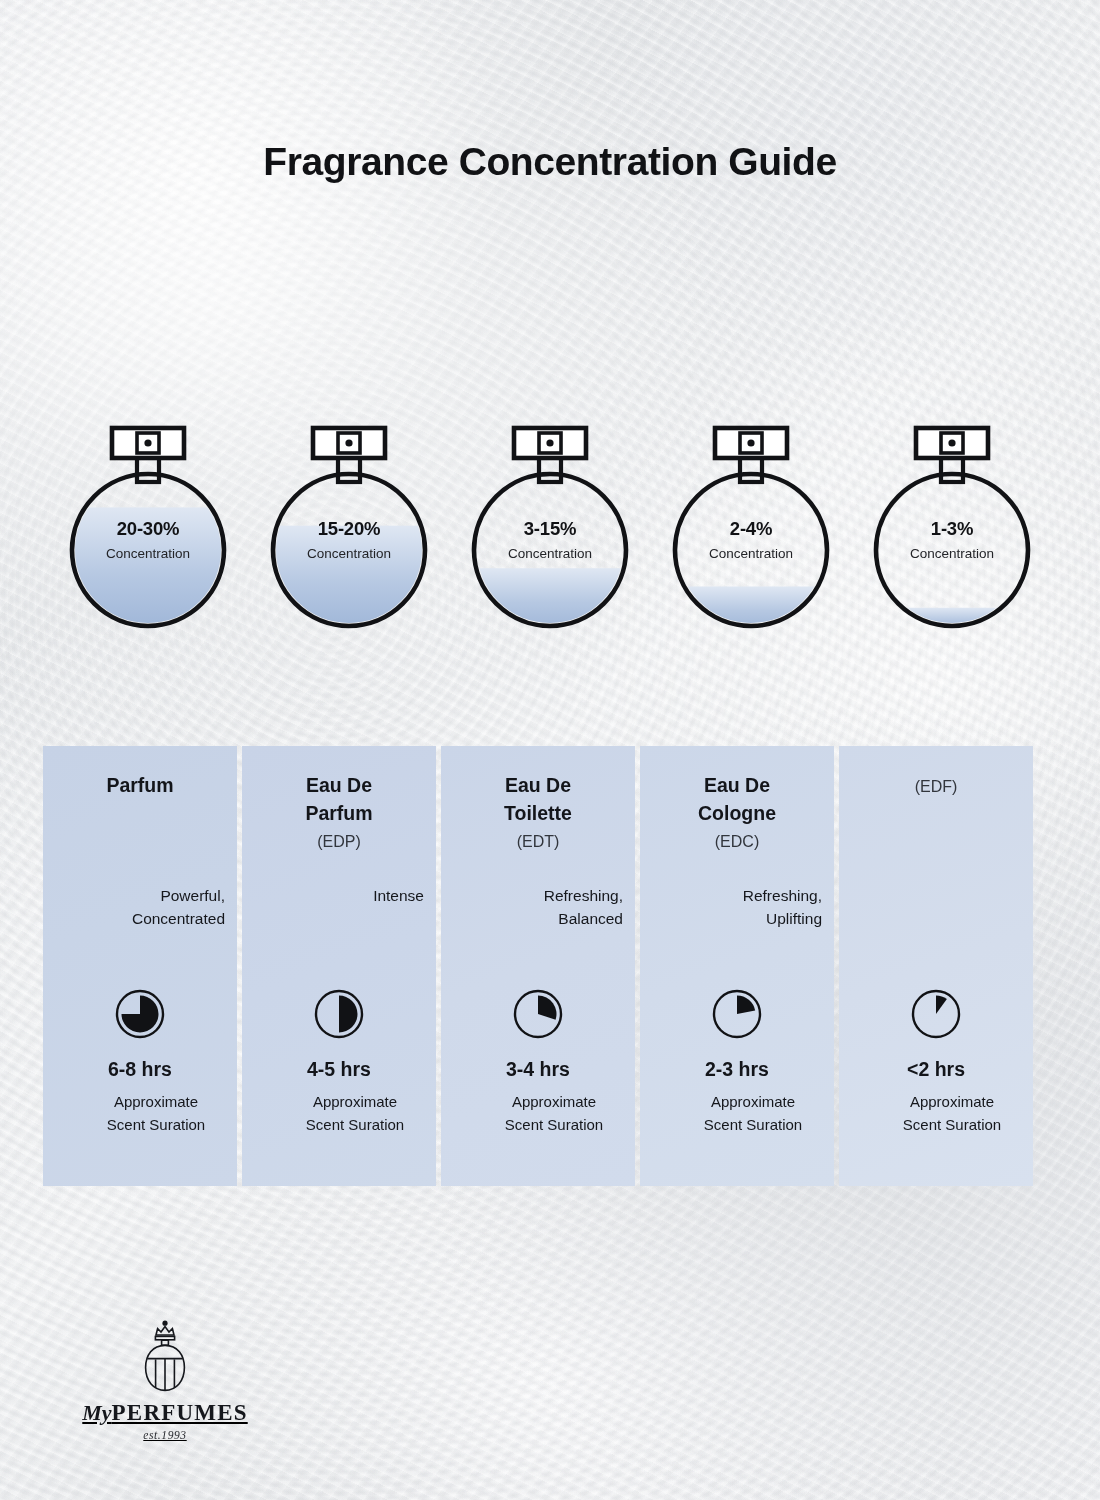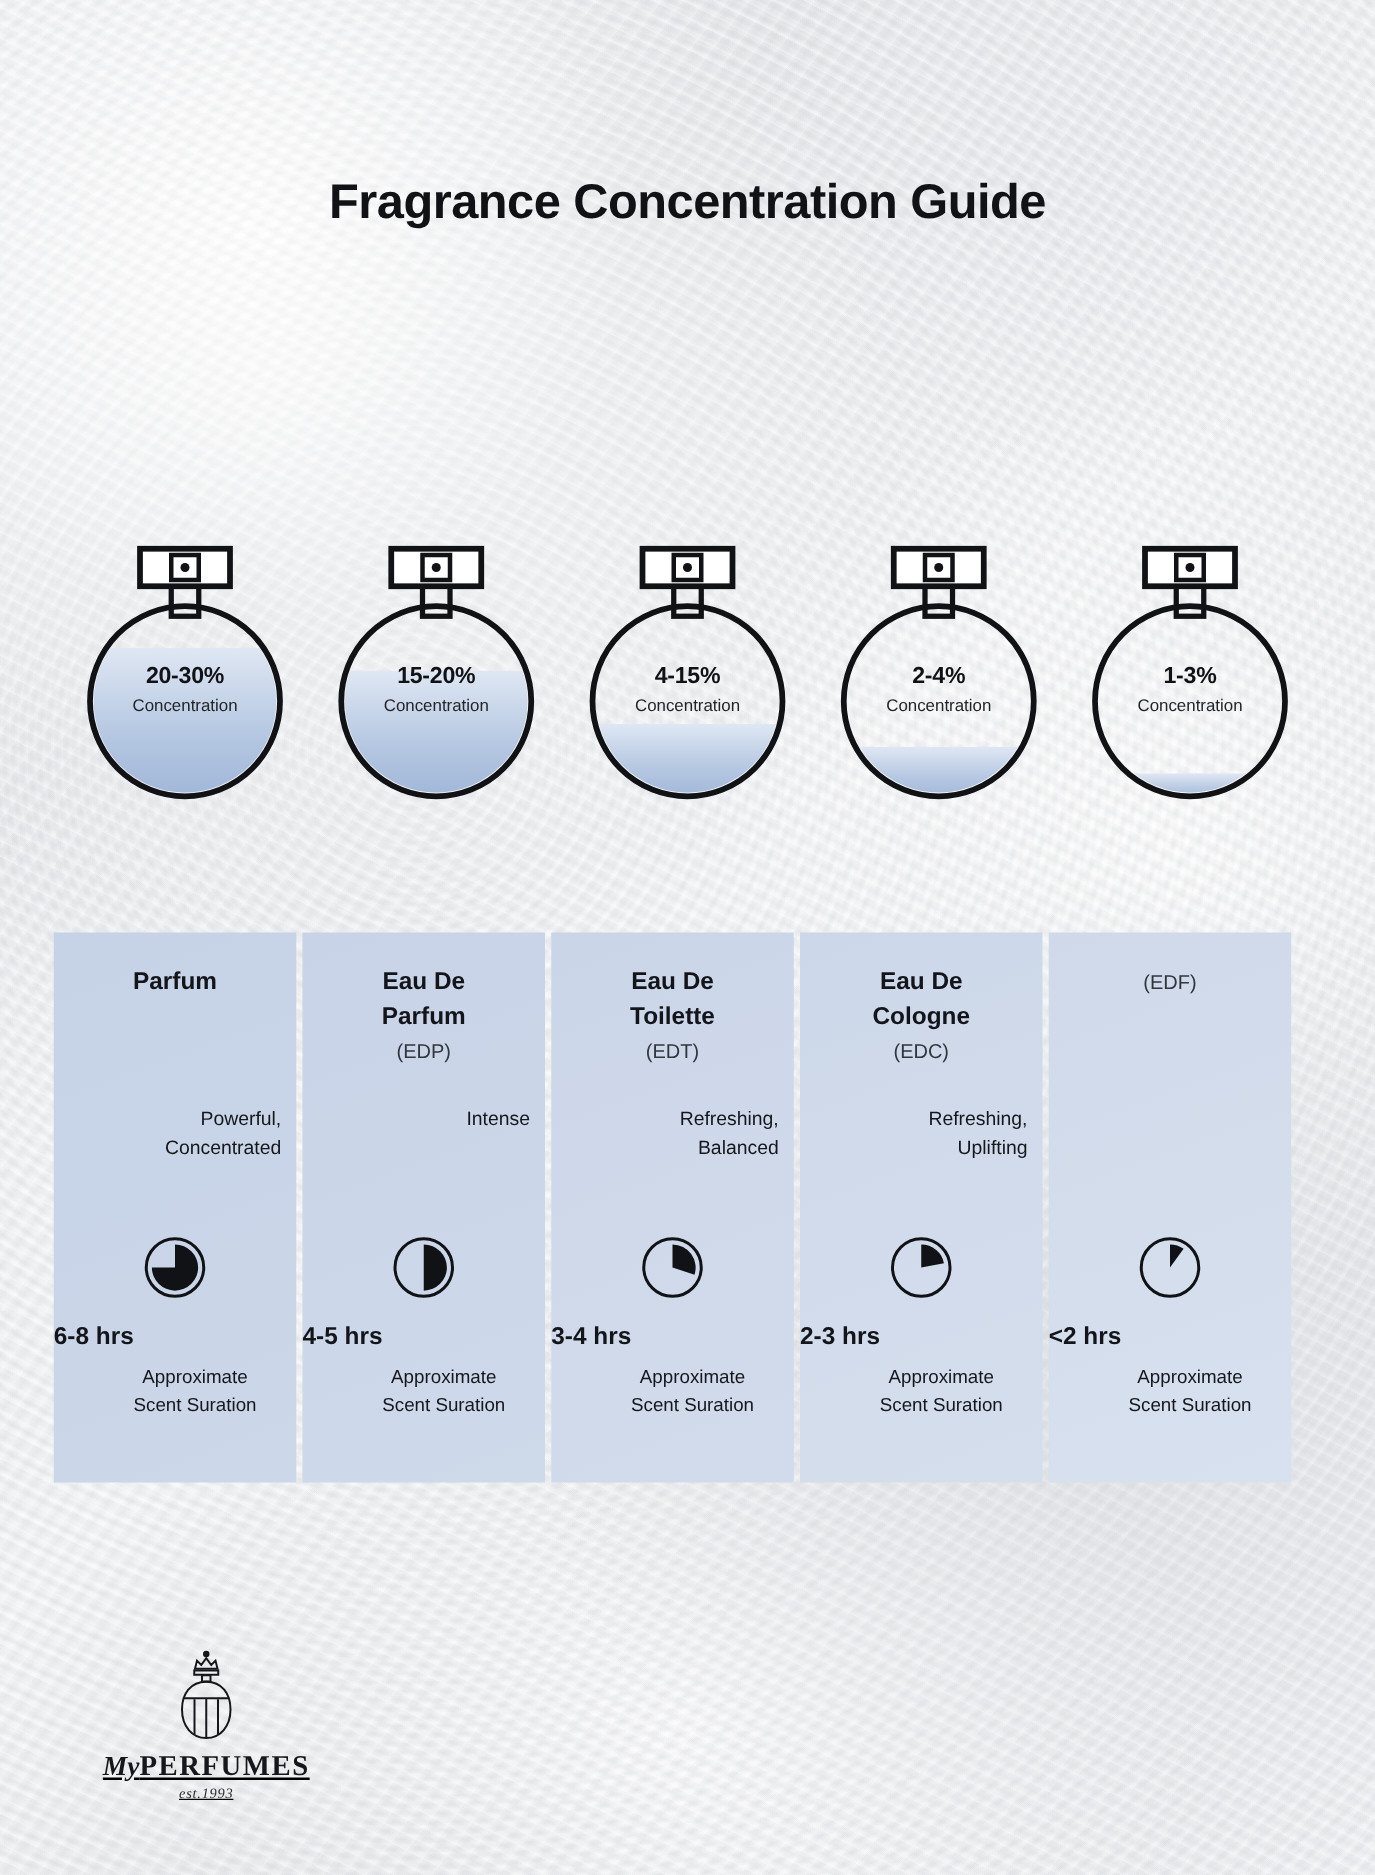--- a/index.html
+++ b/index.html
@@ -62,21 +62,21 @@
     text-align: center;
     font-size: 39px;
     font-weight: bold;
     color: #111215;
     letter-spacing: -0.4px;
   }
 
   
   #bottles {
     position: absolute;
-    top: 431px;
+    top: 420px;
     left: 50px;
     width: 1000px;
     display: flex;
   }
   .bottle-cell {
     width: 196px;
     margin-right: 5px;
     position: relative;
     height: 240px;
   }
@@ -167,21 +167,21 @@
     top: 242px;
     left: 0;
     width: 100%;
     text-align: center;
   }
   .card-hours {
     position: absolute;
     top: 312px;
     left: 0;
     width: 100%;
-    text-align: left;
+    text-align: center;
     font-size: 19.5px;
     font-weight: bold;
     color: #13151a;
   }
   .card-hours-sub {
     position: absolute;
     top: 345px;
     left: 0;
     width: 100%;
     text-align: center;
@@ -303,21 +303,21 @@
             <g clip-path="url(#bclip2)">
               <rect x="14" y="148.24" width="152" height="61.75999999999999" fill="url(#bgrad2)"></rect>
             </g>
             <rect x="79" y="36" width="22" height="26" fill="none" stroke="#111215" stroke-width="4.2"></rect>
             <rect x="54" y="8" width="72" height="30" fill="#ffffff" stroke="#111215" stroke-width="4.6"></rect>
             <rect x="79" y="13" width="22" height="20" fill="#ffffff" stroke="#111215" stroke-width="3.6"></rect>
             <circle cx="90" cy="23" r="3.6" fill="#111215"></circle>
             <circle cx="90" cy="130" r="76" fill="none" stroke="#111215" stroke-width="4.6"></circle>
           </svg>
           <div class="bottle-text">
-            <div class="bottle-pct">4-15%</div>
+            <div class="bottle-pct">3-15%</div>
             <div class="bottle-sub">Concentration</div>
           </div>
         </div>
       </div>
       <div class="bottle-cell">
         <div class="bottle-wrap">
           <svg class="bottle-svg" width="180" height="230" viewBox="0 0 180 230">
             <defs>
               <clipPath id="bclip3">
                 <circle cx="90" cy="130" r="73"></circle>

